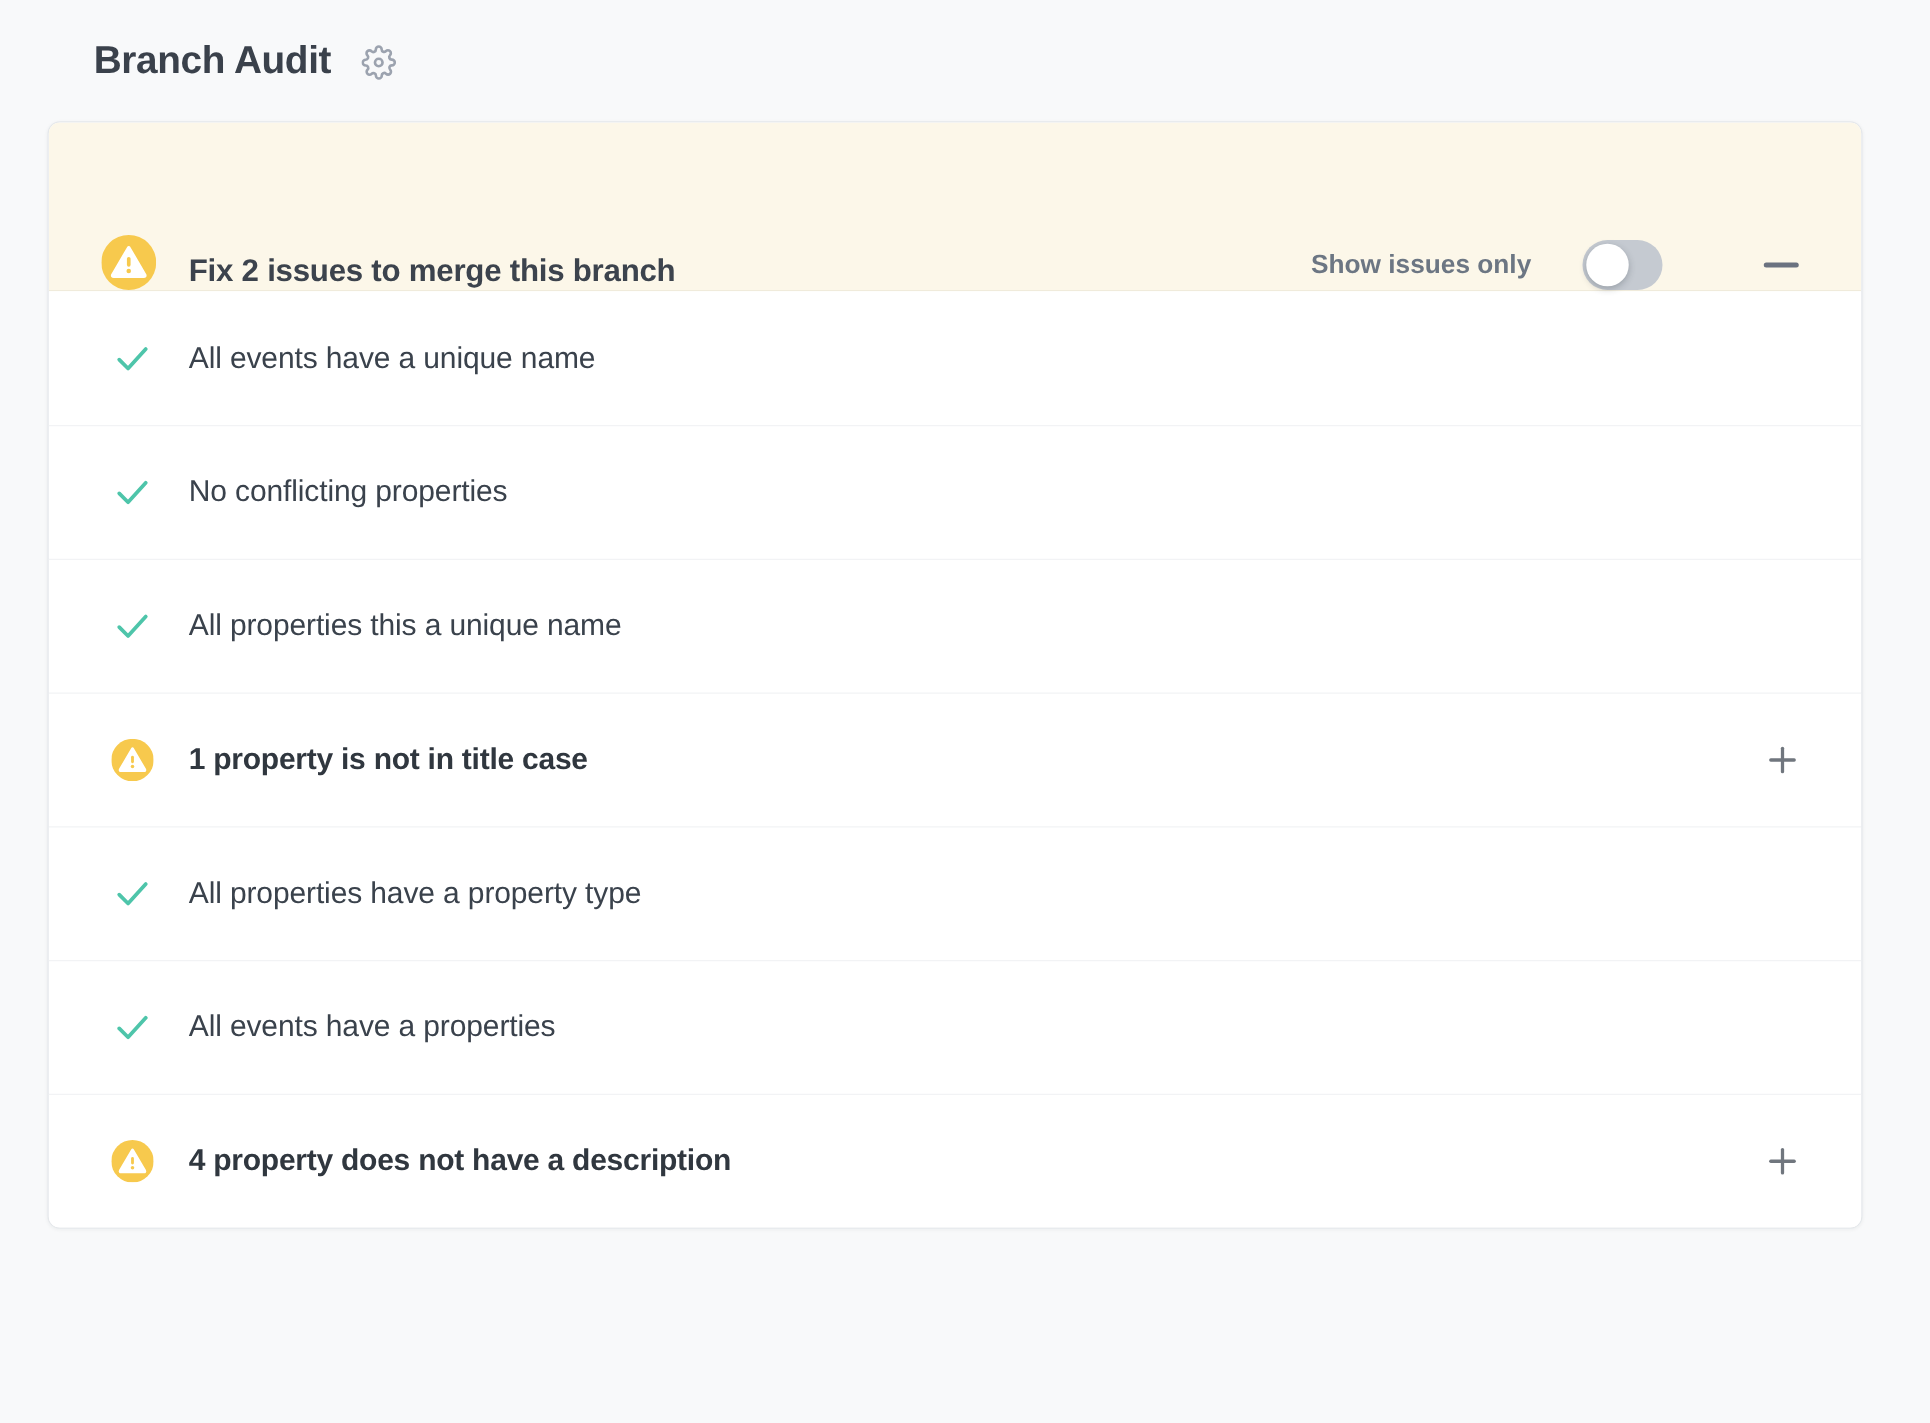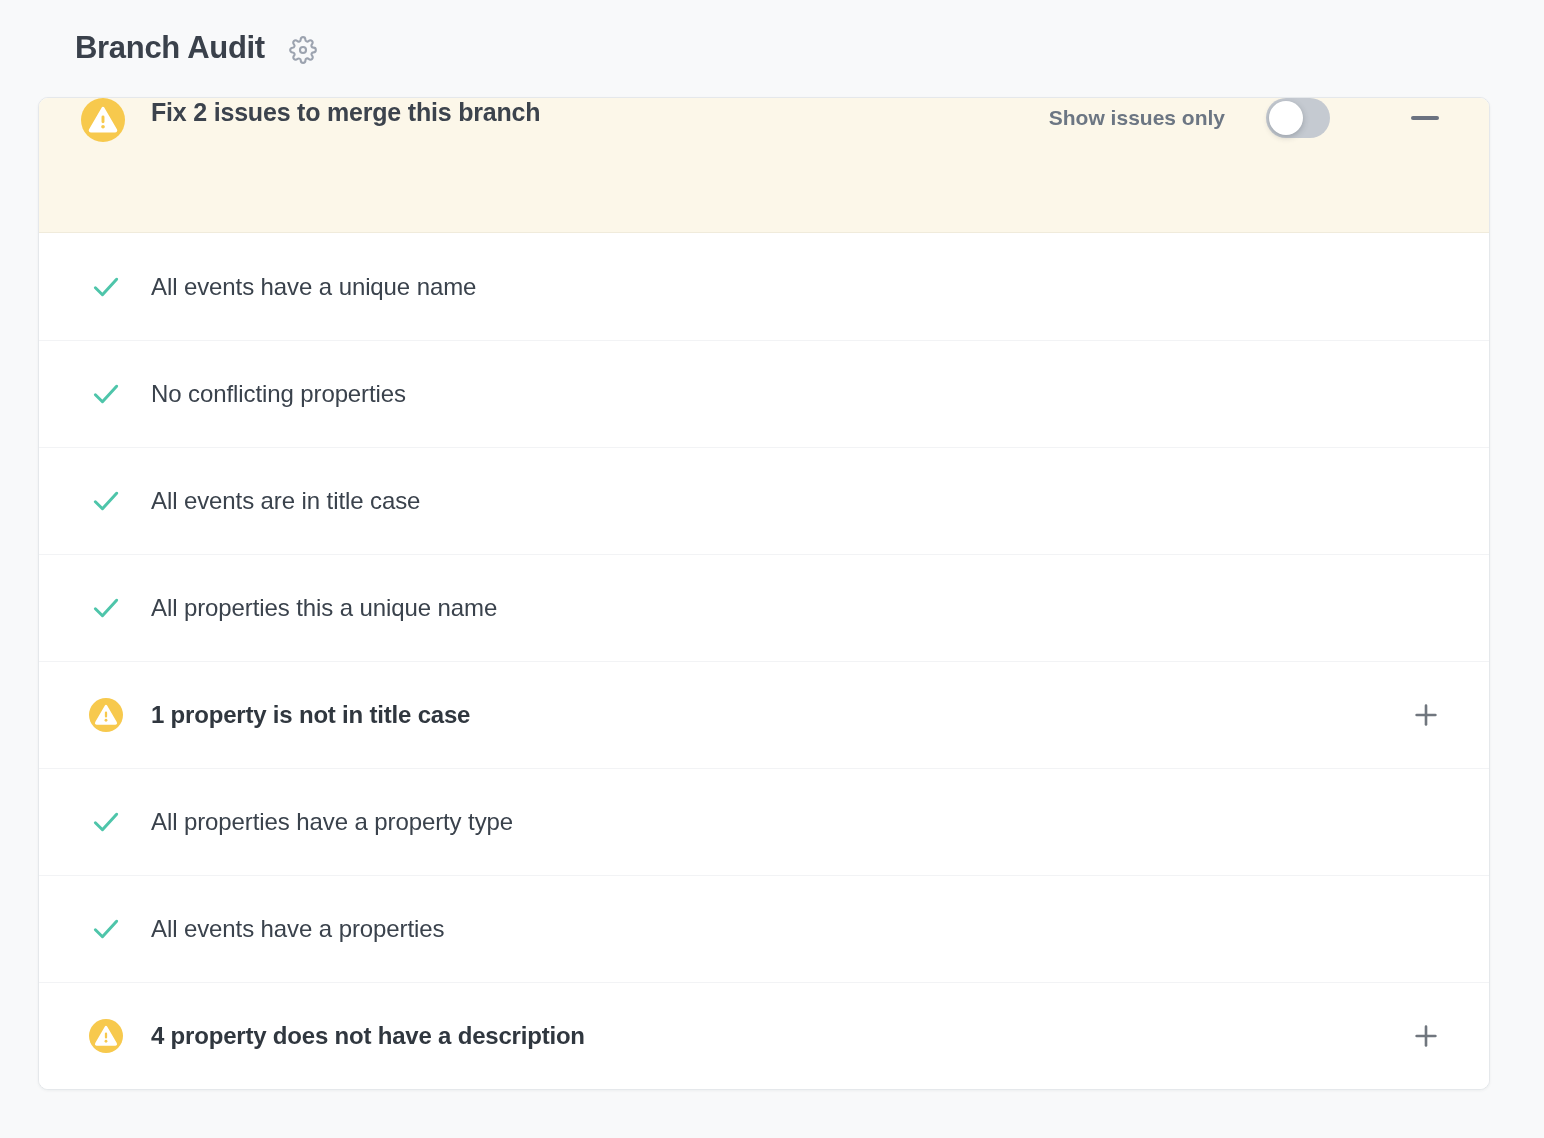--- a/index.html
+++ b/index.html
@@ -50,21 +50,21 @@
     background: #FFFFFF;
     border: 1px solid #E5E8EB;
     border-radius: 10px;
     box-shadow: 0 1px 3px rgba(20, 30, 40, 0.05);
     overflow: hidden;
   }
   .card-header {
     height: 135px;
     background: #FCF7E9;
     display: flex;
-    align-items: flex-start;
+    align-items: flex-end;
     padding: 0 48px 0 42px;
     border-bottom: 1px solid #F0EBDB;
   }
   .warn-badge-lg {
     width: 44px;
     height: 44px;
     flex: 0 0 44px;
     margin-right: 26px;
   }
   .card-header-title {
@@ -241,30 +241,20 @@
     <span class="row-icon">
       <svg class="ic-pass">
               <use href="#sym-check"></use>
             </svg>
 
     </span>
     <span class="row-label">No conflicting properties</span>
 
   </div>
 
-  <div class="row pass">
-    <span class="row-icon">
-      <svg class="ic-pass">
-              <use href="#sym-check"></use>
-            </svg>
-
-    </span>
-    <span class="row-label">All events are in title case</span>
-
-  </div>
 
   <div class="row pass">
     <span class="row-icon">
       <svg class="ic-pass">
               <use href="#sym-check"></use>
             </svg>
 
     </span>
     <span class="row-label">All properties this a unique name</span>
 

